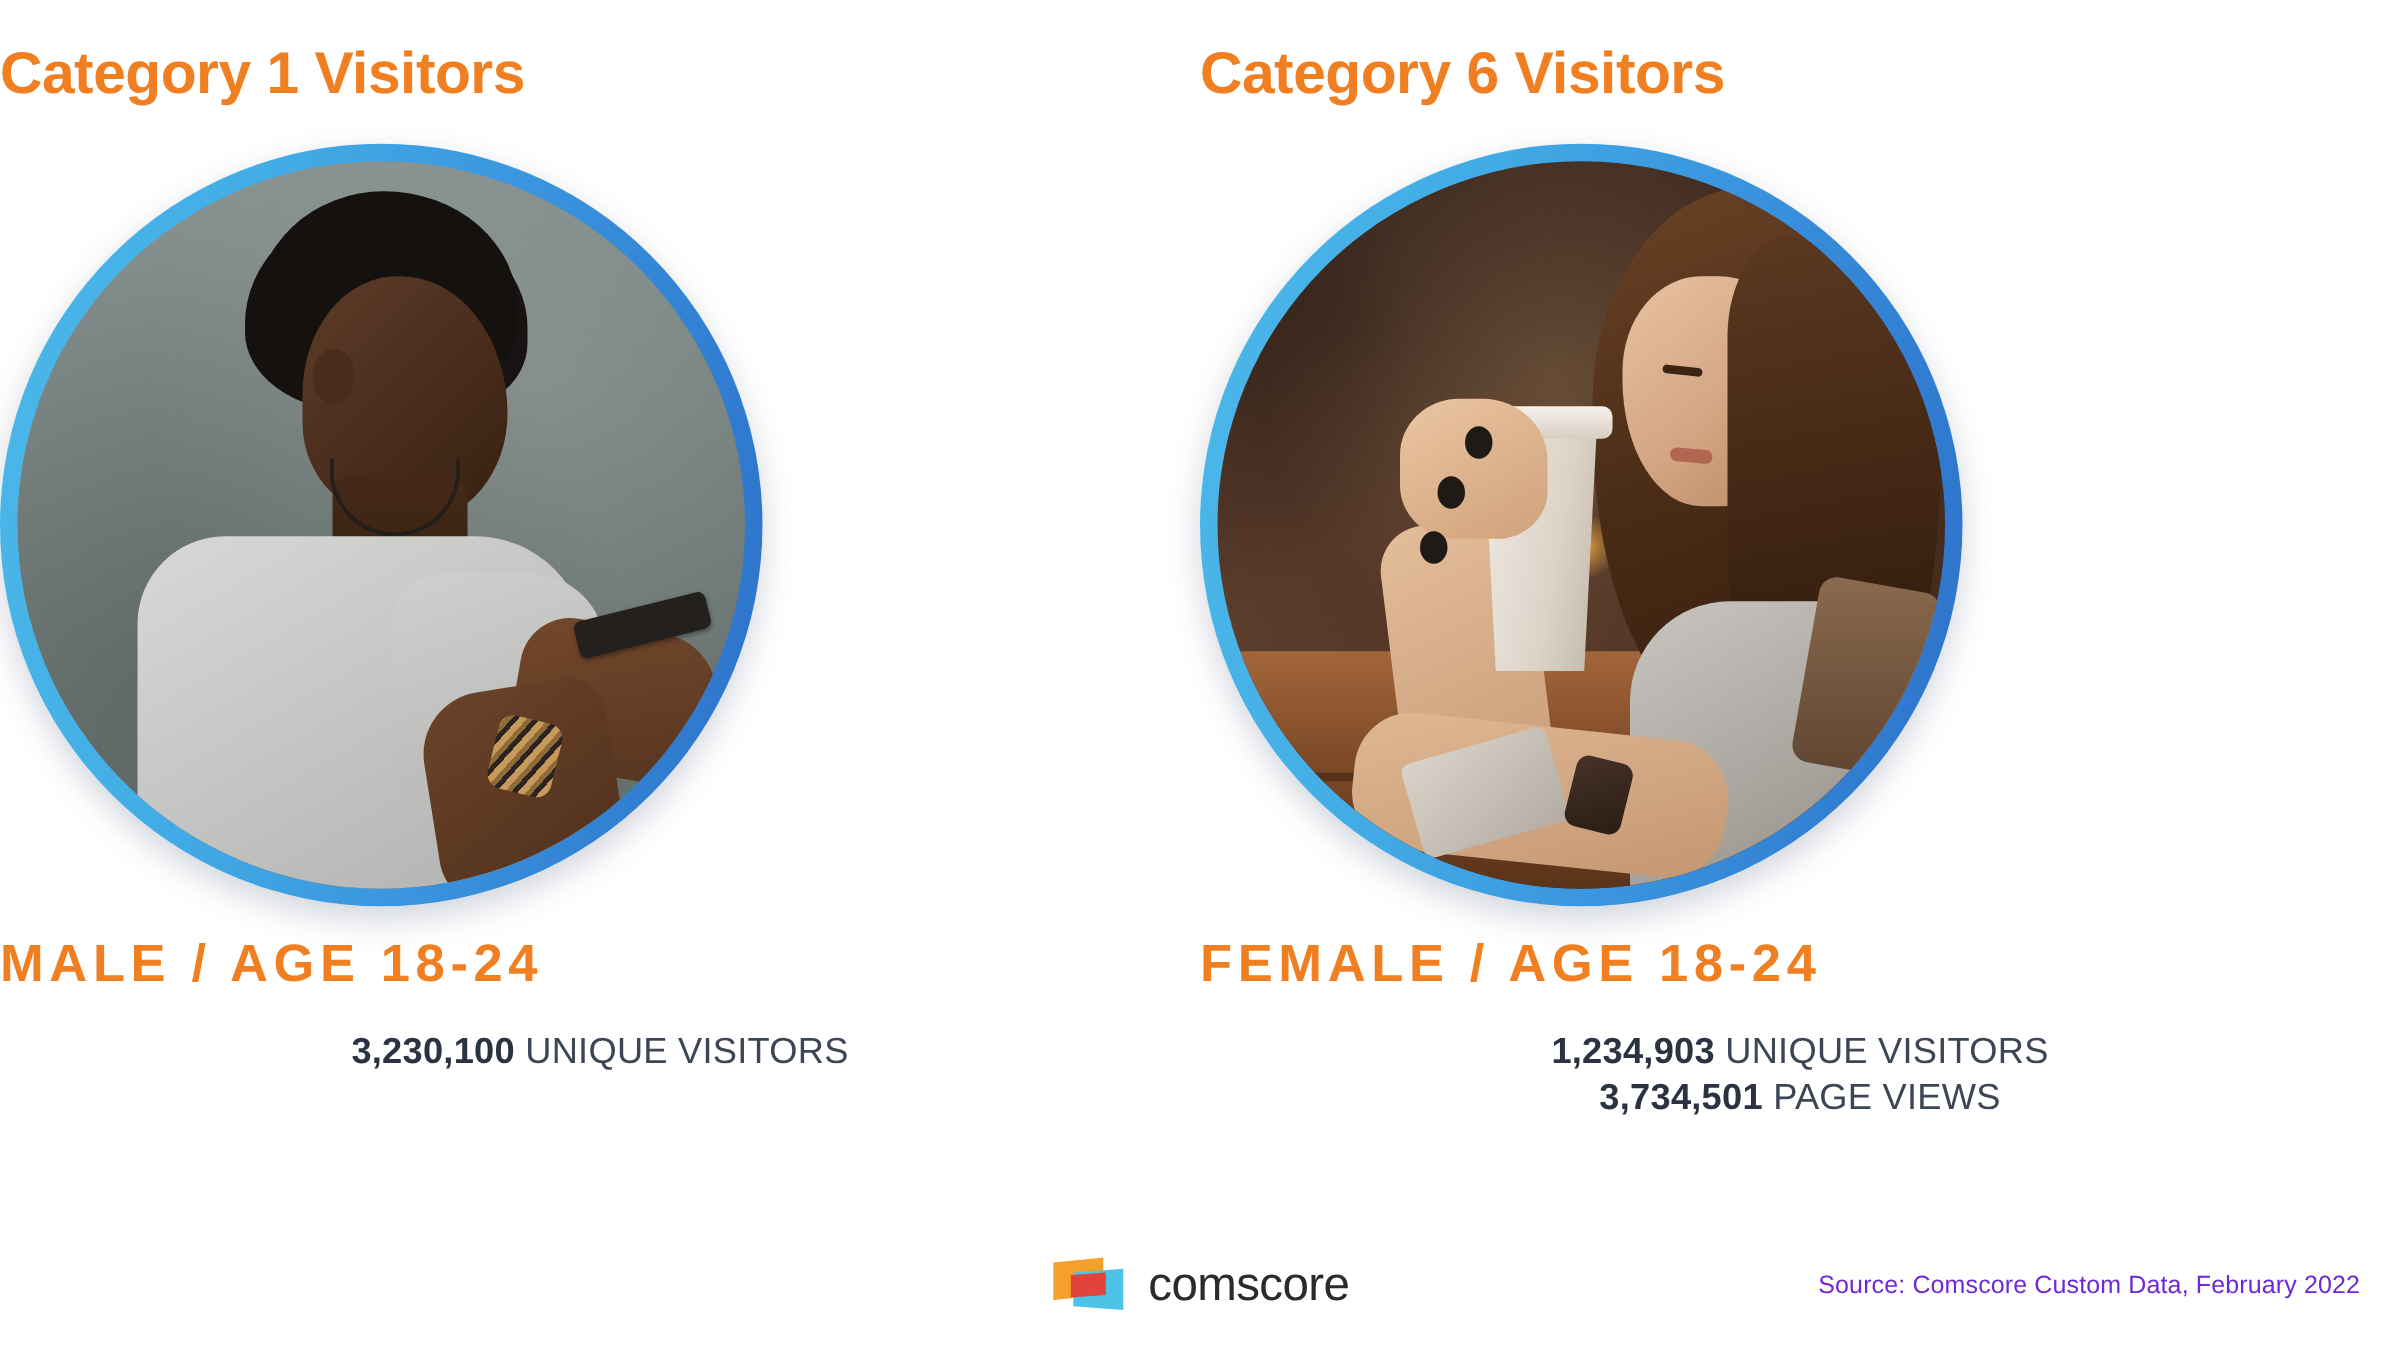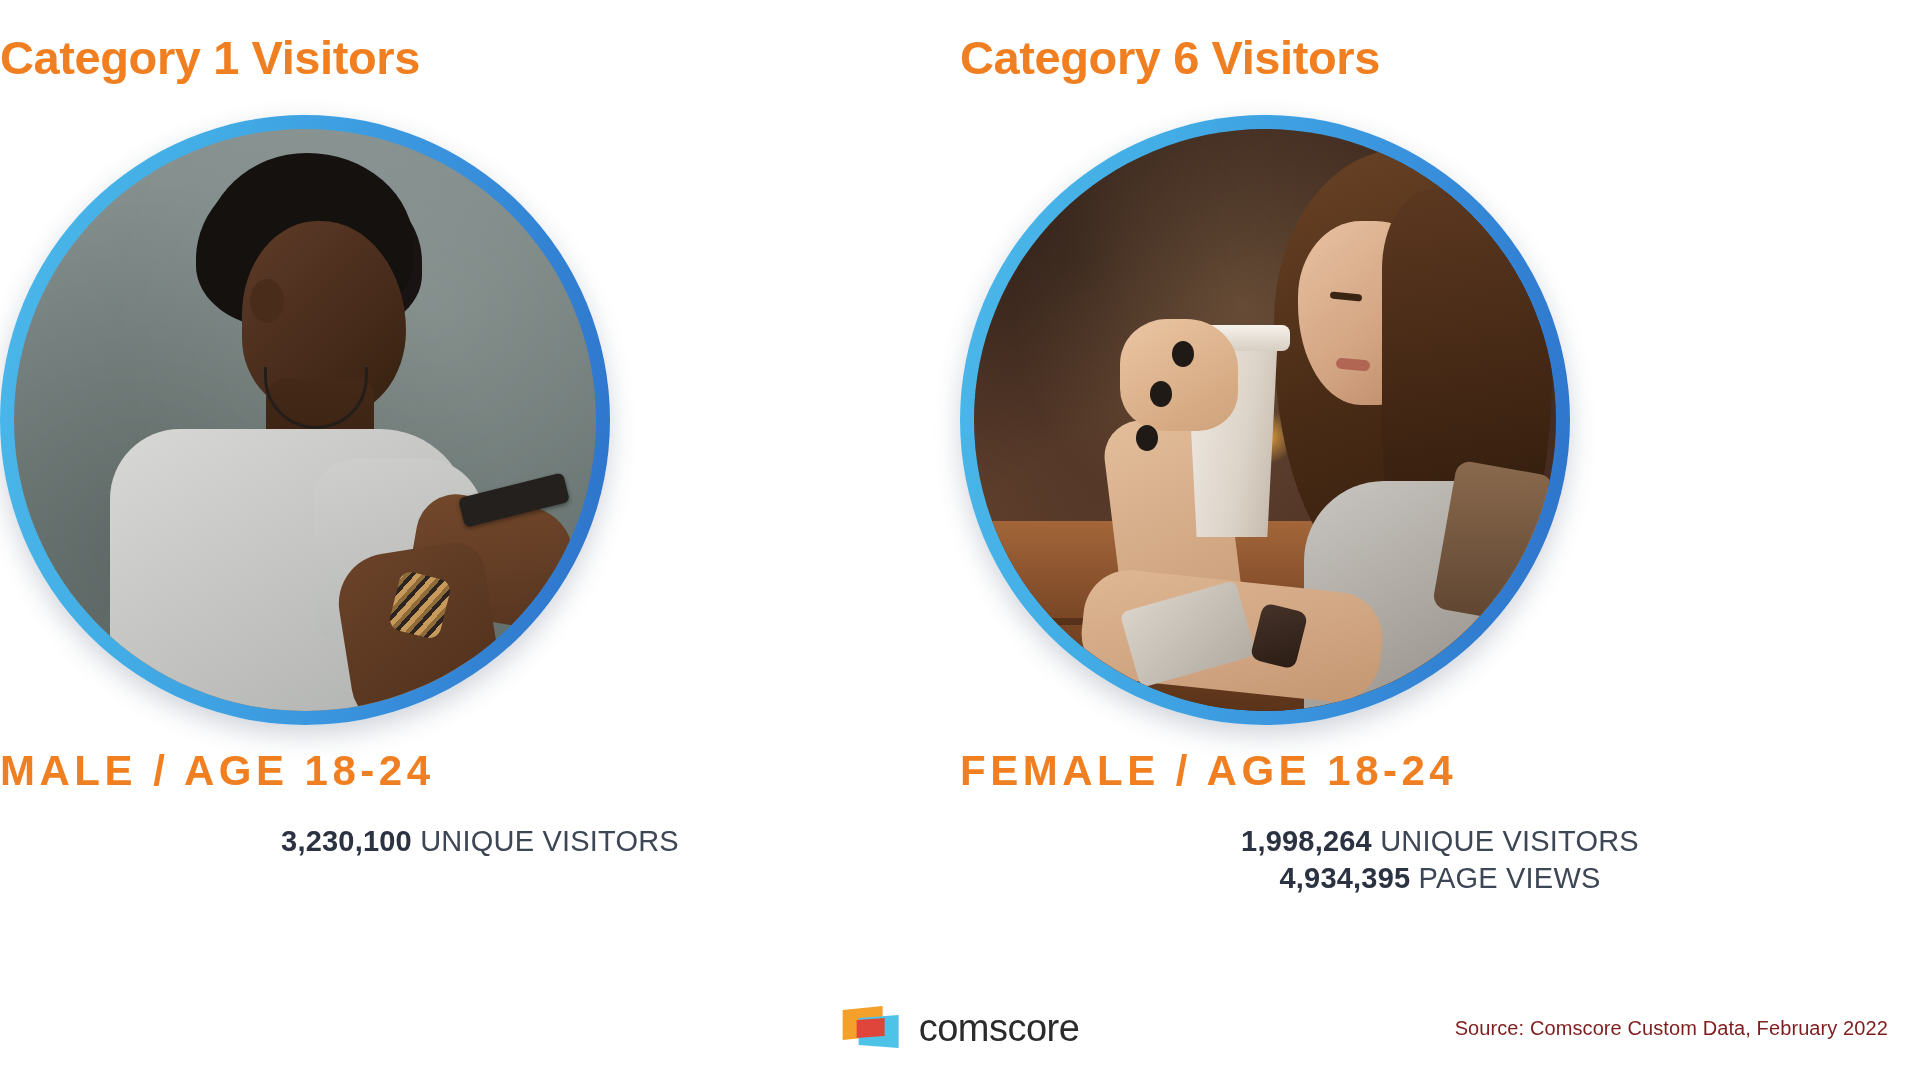--- a/index.html
+++ b/index.html
@@ -338,21 +338,21 @@
   .brand-name {
     font-size:38px;
     color:#2B2B2B;
     letter-spacing:-0.5px;
   }
   .source {
     position:absolute;
     right:32px;
     top:27px;
     font-size:20px;
-    color:#7f1d1d;
+    color:#6d28d9;
     letter-spacing:0.1px;
     white-space:nowrap;
   }
 </style>
 </head>
 <body>
 
 <div class="slide">
 
   <div class="panels">
@@ -420,25 +420,25 @@
           <div class="pB-armLow"></div>
           <div class="pB-phoneB"></div>
           <div class="pB-watch"></div>
         </div>
       </div>
 
       <div class="demo">FEMALE / AGE 18-24</div>
 
       <div class="stats">
         <div>
-          <span class="num">1,998,264</span>
+          <span class="num">1,234,903</span>
           <span>UNIQUE VISITORS</span>
         </div>
         <div>
-          <span class="num">4,934,395</span>
+          <span class="num">3,734,501</span>
           <span>PAGE VIEWS</span>
         </div>
       </div>
     </div>
   </div>
 
   <div class="footer">
 
     <div class="brand">
       <svg class="logo-mark" viewBox="0 0 60 48">

